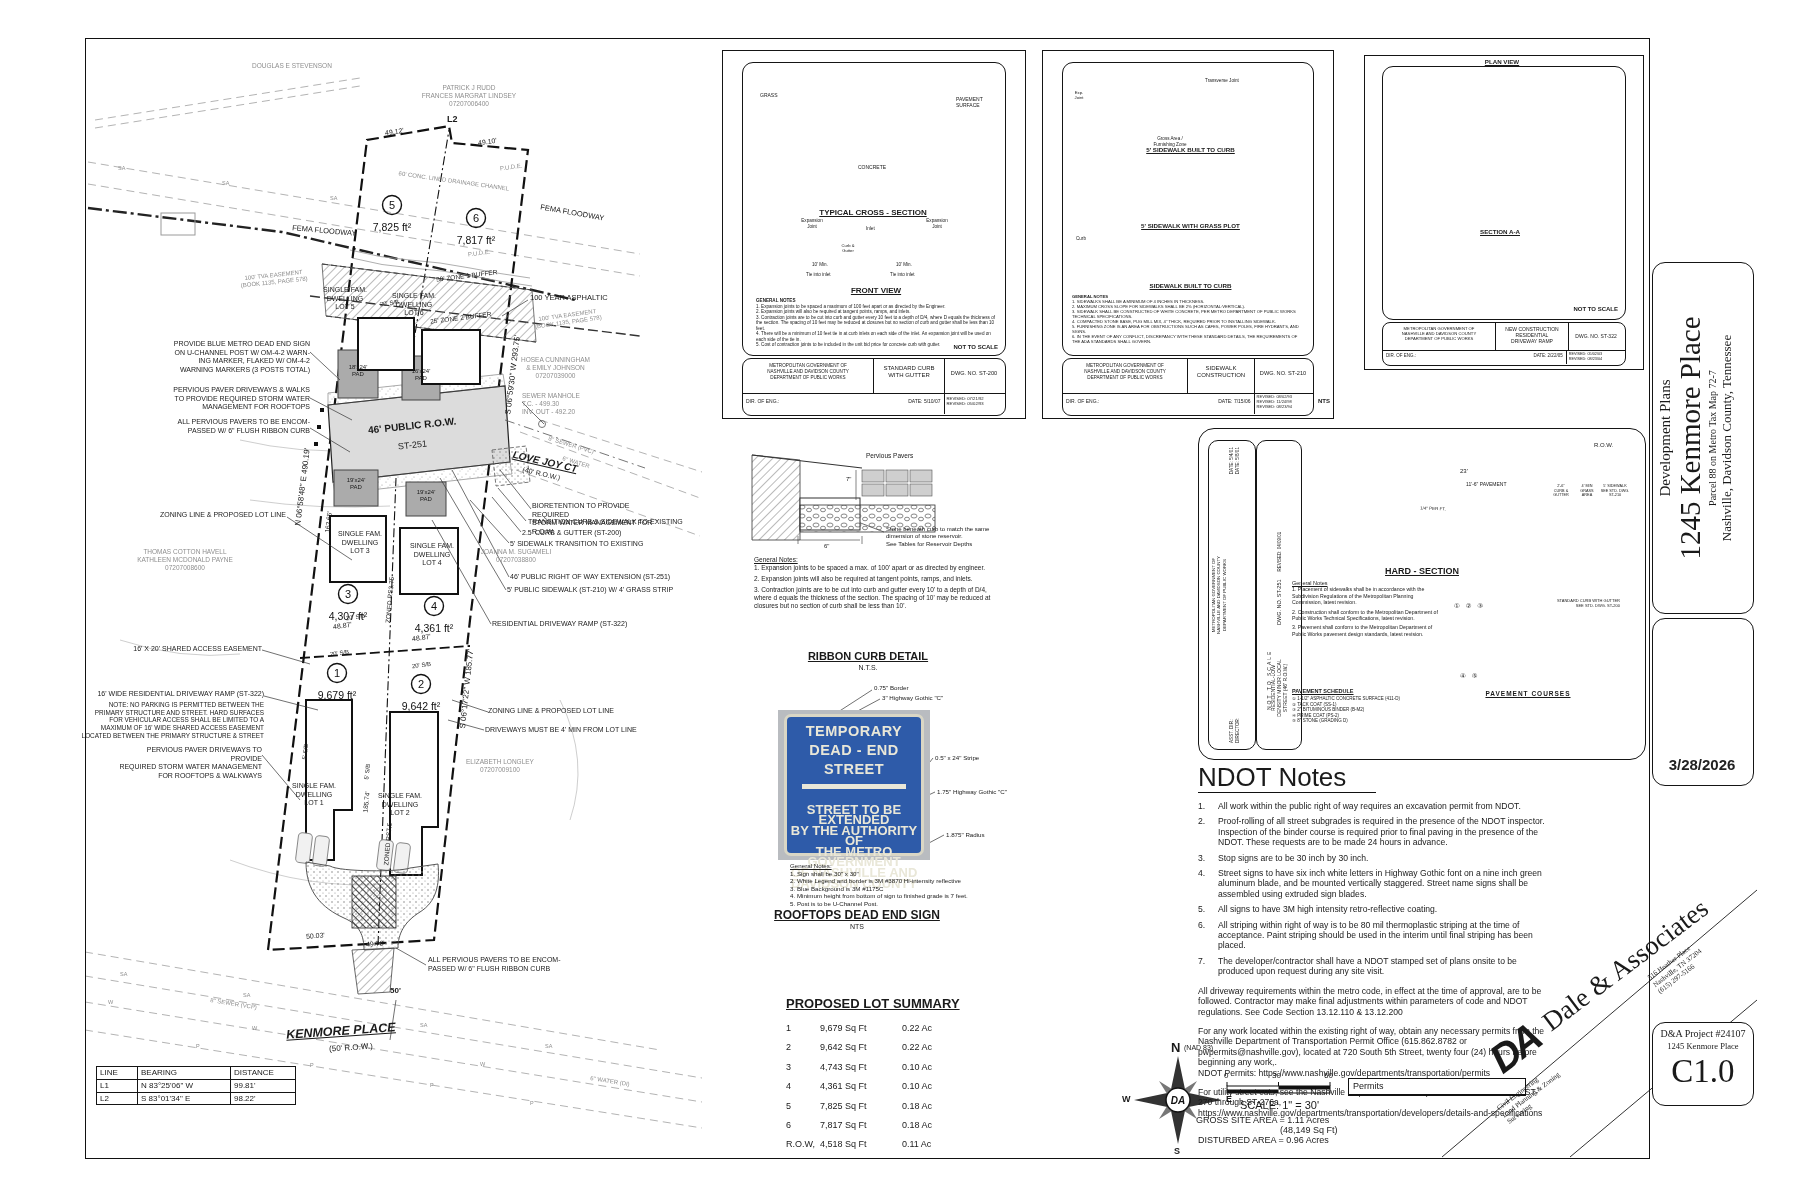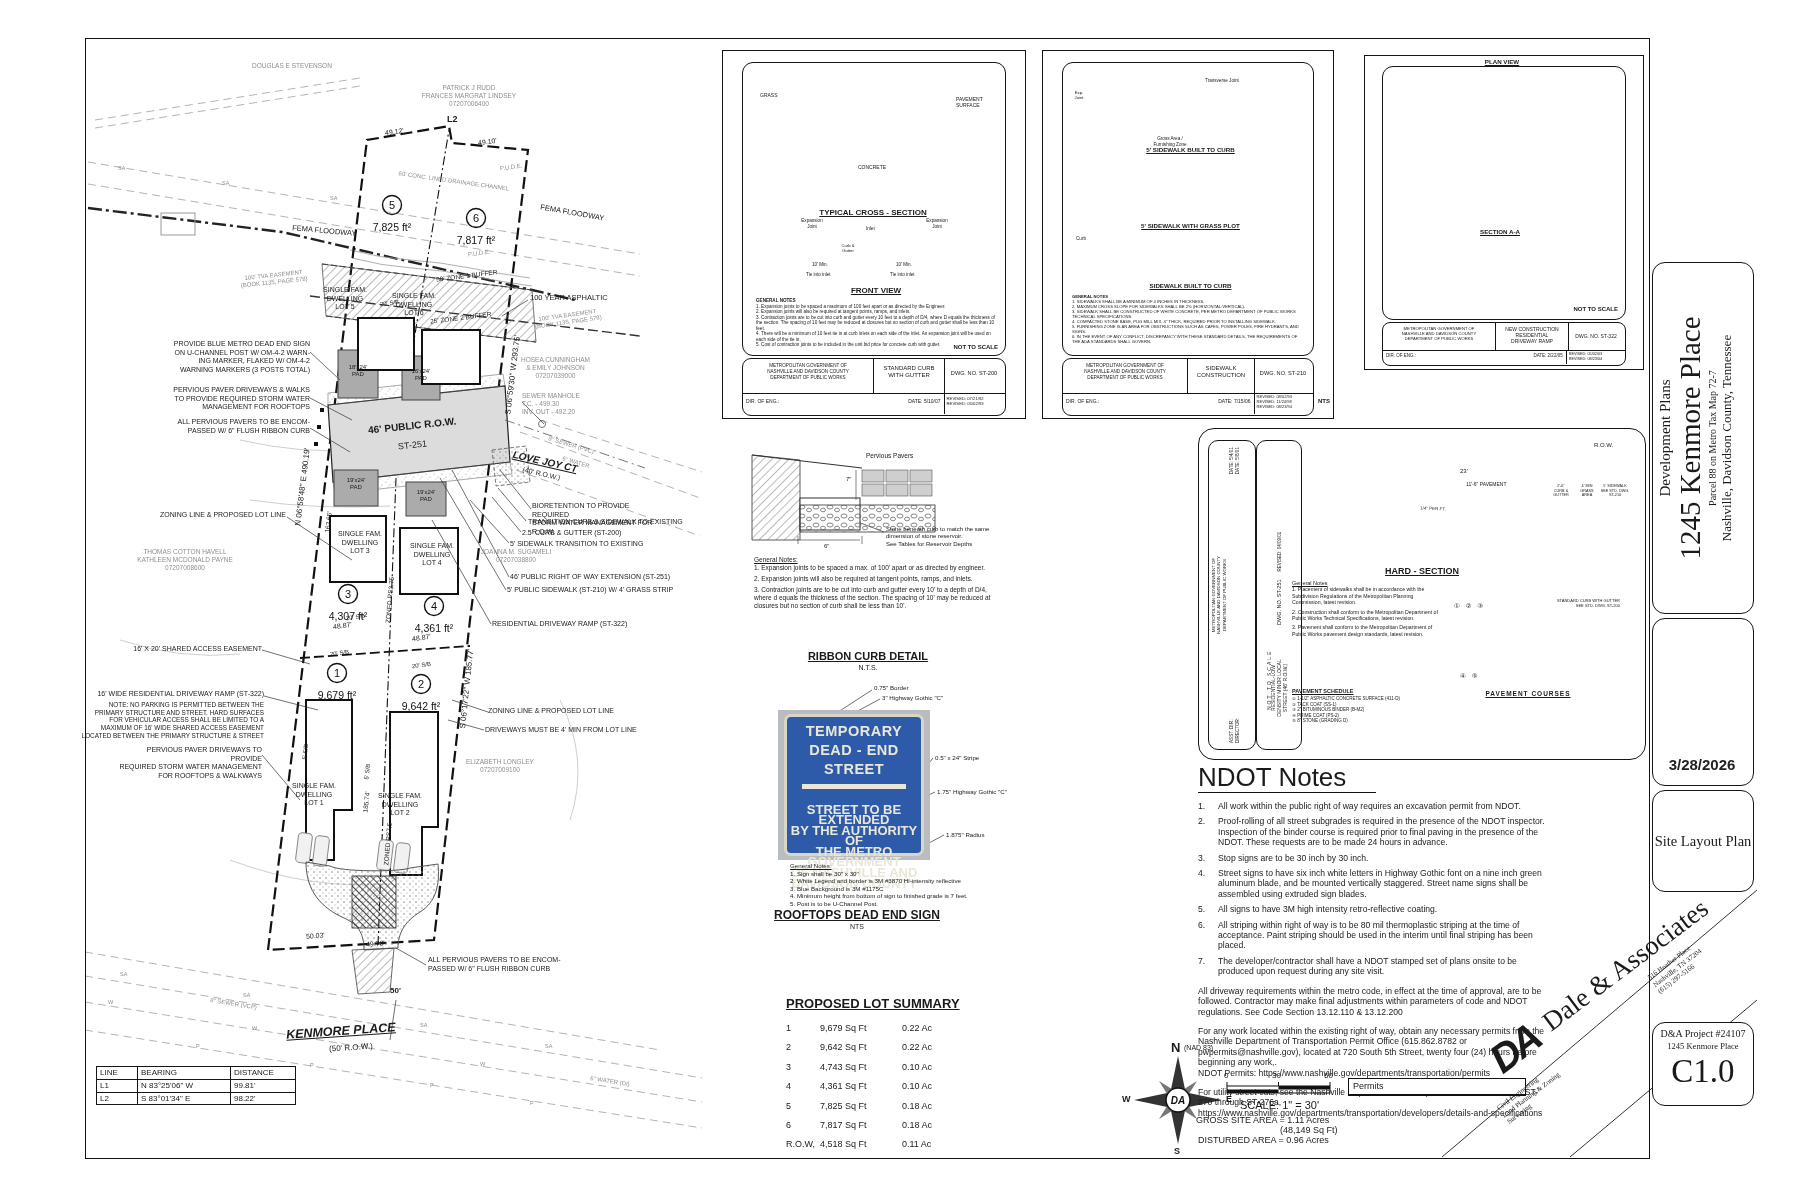--- a/index.html
+++ b/index.html
@@ -770,23 +770,20 @@
     <div class="sf" style="font-size:15px;margin-top:4px">Development Plans</div>
     <div class="sf" style="font-size:29px;line-height:32px">1245 Kenmore Place</div>
     <div class="sf" style="font-size:10px;margin-top:1px">Parcel 88 on Metro Tax Map 72-7</div>
     <div class="sf" style="font-size:13px;margin-top:1px">Nashville, Davidson County, Tennessee</div>
   </div>
 </div>
 
 <div class="panel" style="left:1652px;top:618px;width:100px;height:166px"></div>
 <div class="a b ctr" style="left:1652px;top:756px;width:100px;font-size:15px;color:#222">3/28/2026</div>
 
-<div class="panel" style="left:1652px;top:790px;width:100px;height:100px;display:flex;align-items:center;justify-content:center">
-  <div class="sf nw" style="font-size:14.5px">Site Layout Plan</div>
-</div>
 
 <div class="a" style="left:1468px;top:962px;transform:rotate(-37deg)">
   <span class="b i" style="font-size:40px;letter-spacing:-4px;margin-right:10px;vertical-align:middle">DA</span>
   <span class="sf" style="font-size:27px;vertical-align:middle">Dale &amp; Associates</span>
 </div>
 <div class="a sf pre" style="left:1648px;top:955px;font-size:7px;line-height:8.6px;transform:rotate(-37deg)">516 Heather Place
 Nashville, TN 37204
 (615) 297-5166</div>
 <div class="a sf pre" style="left:1496px;top:1082px;font-size:7px;line-height:8.6px;transform:rotate(-37deg)">Civil Engineering
 Land Planning &amp; Zoning

